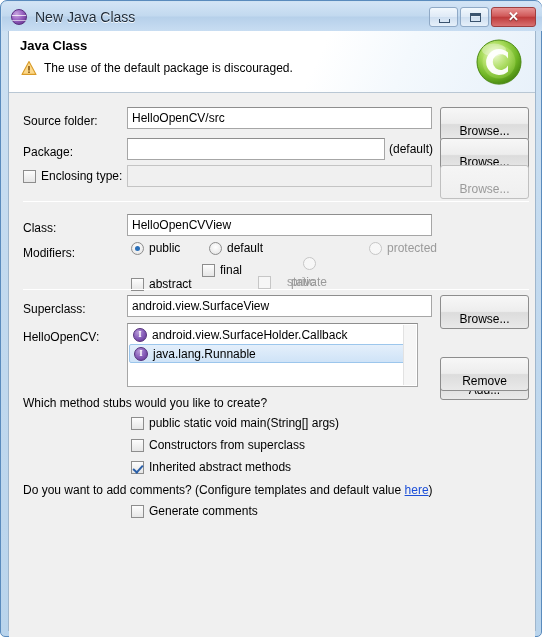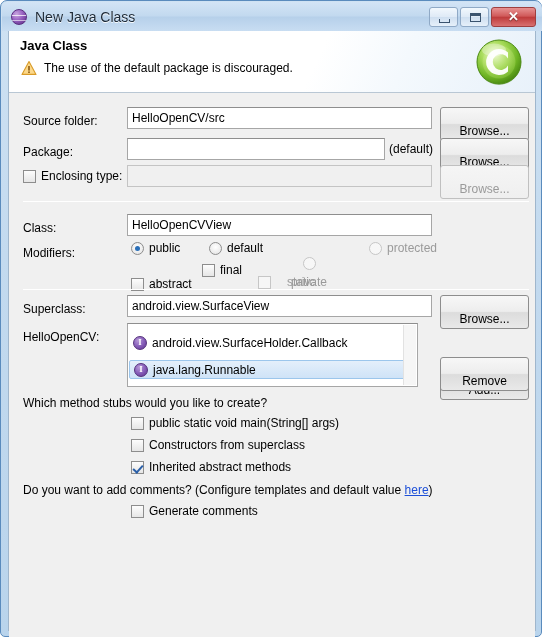--- a/index.html
+++ b/index.html
@@ -248,21 +248,21 @@
     position: absolute;
     background: #ffffff;
     border: 1px solid #a6a6a6;
     border-top-color: #8e8e8e;
     overflow: hidden;
   }
   .list-item {
     display: flex;
     align-items: center;
     gap: 5px;
-    height: 35px;
+    height: 19px;
     padding-left: 4px;
     font-size: 12px;
     color: #000000;
     margin: 1px 1px 0 1px;
     border-radius: 7px;
   }
   .list-item.selected {
     background: linear-gradient(180deg, #e4effb 0%, #cfe3f7 100%);
     border: 1px solid #9cc6ec;
     border-radius: 2px;

